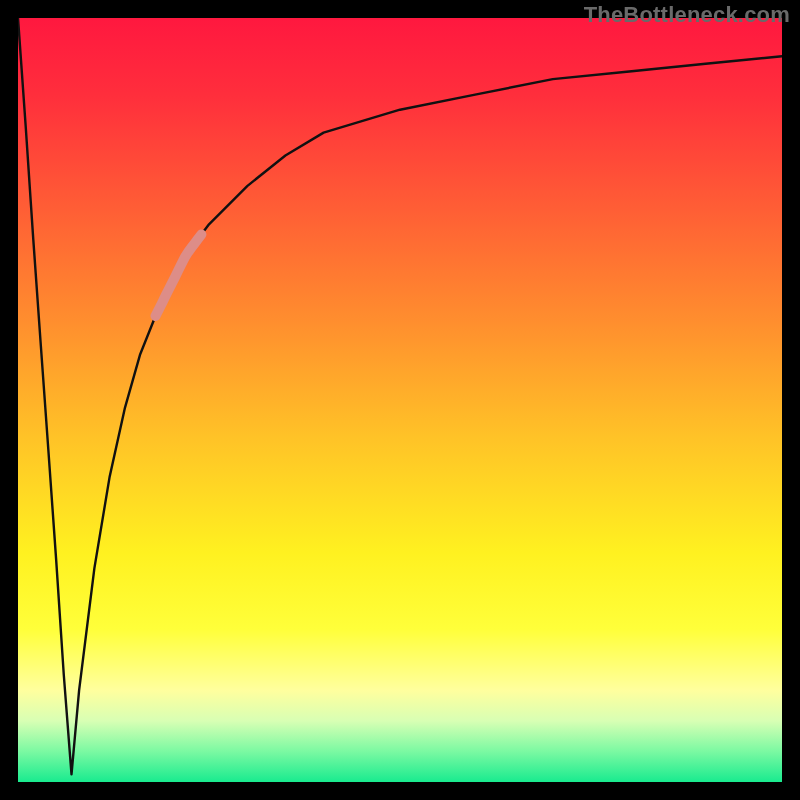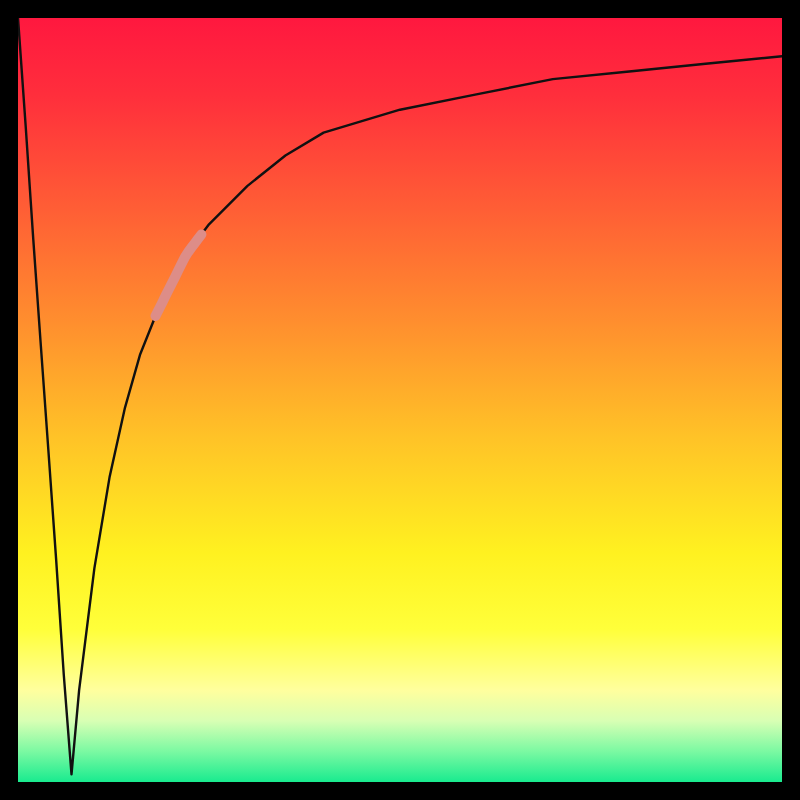--- a/index.html
+++ b/index.html
@@ -54,13 +54,14 @@
             <stop offset="92%" stop-color="#d8ffb4"></stop>
             <stop offset="96%" stop-color="#7bf9a2"></stop>
             <stop offset="100%" stop-color="#19eb8f"></stop>
           </linearGradient>
       </defs>
       <rect x="0" y="0" width="764" height="764" fill="url(#bg-grad)"></rect>
       <path id="curve-path" fill="none" stroke-width="2.4" stroke-linejoin="round" stroke-linecap="round" d="M0.0 0.0 L7.6 107.0 L15.3 221.6 L22.9 328.5 L30.6 435.5 L38.2 542.4 L45.8 657.0 L53.5 756.4 L61.1 672.3 L76.4 550.1 L91.7 458.4 L107.0 389.6 L122.2 336.2 L137.5 298.0 L152.8 267.4 L168.1 236.8 L191.0 206.3 L229.2 168.1 L267.4 137.5 L305.6 114.6 L382.0 91.7 L458.4 76.4 L534.8 61.1 L611.2 53.5 L687.6 45.8 L764.0 38.2" stroke="#111111"></path>
       <path id="highlight-path" fill="none" stroke-width="10" stroke-linecap="round" d="M137.5 298.0 L140.8 291.4 L144.1 284.9 L147.3 278.3 L150.6 271.8 L153.9 265.2 L157.2 258.7 L160.4 252.1 L163.7 245.6 L167.0 239.0 L170.3 233.9 L173.5 229.6 L176.8 225.2 L180.1 220.8 L183.4 216.5" stroke="#dd8d88"></path>
     </svg>
   </div>
+  <div class="watermark">TheBottleneck.com</div>
 </div>
 
 </body></html>

